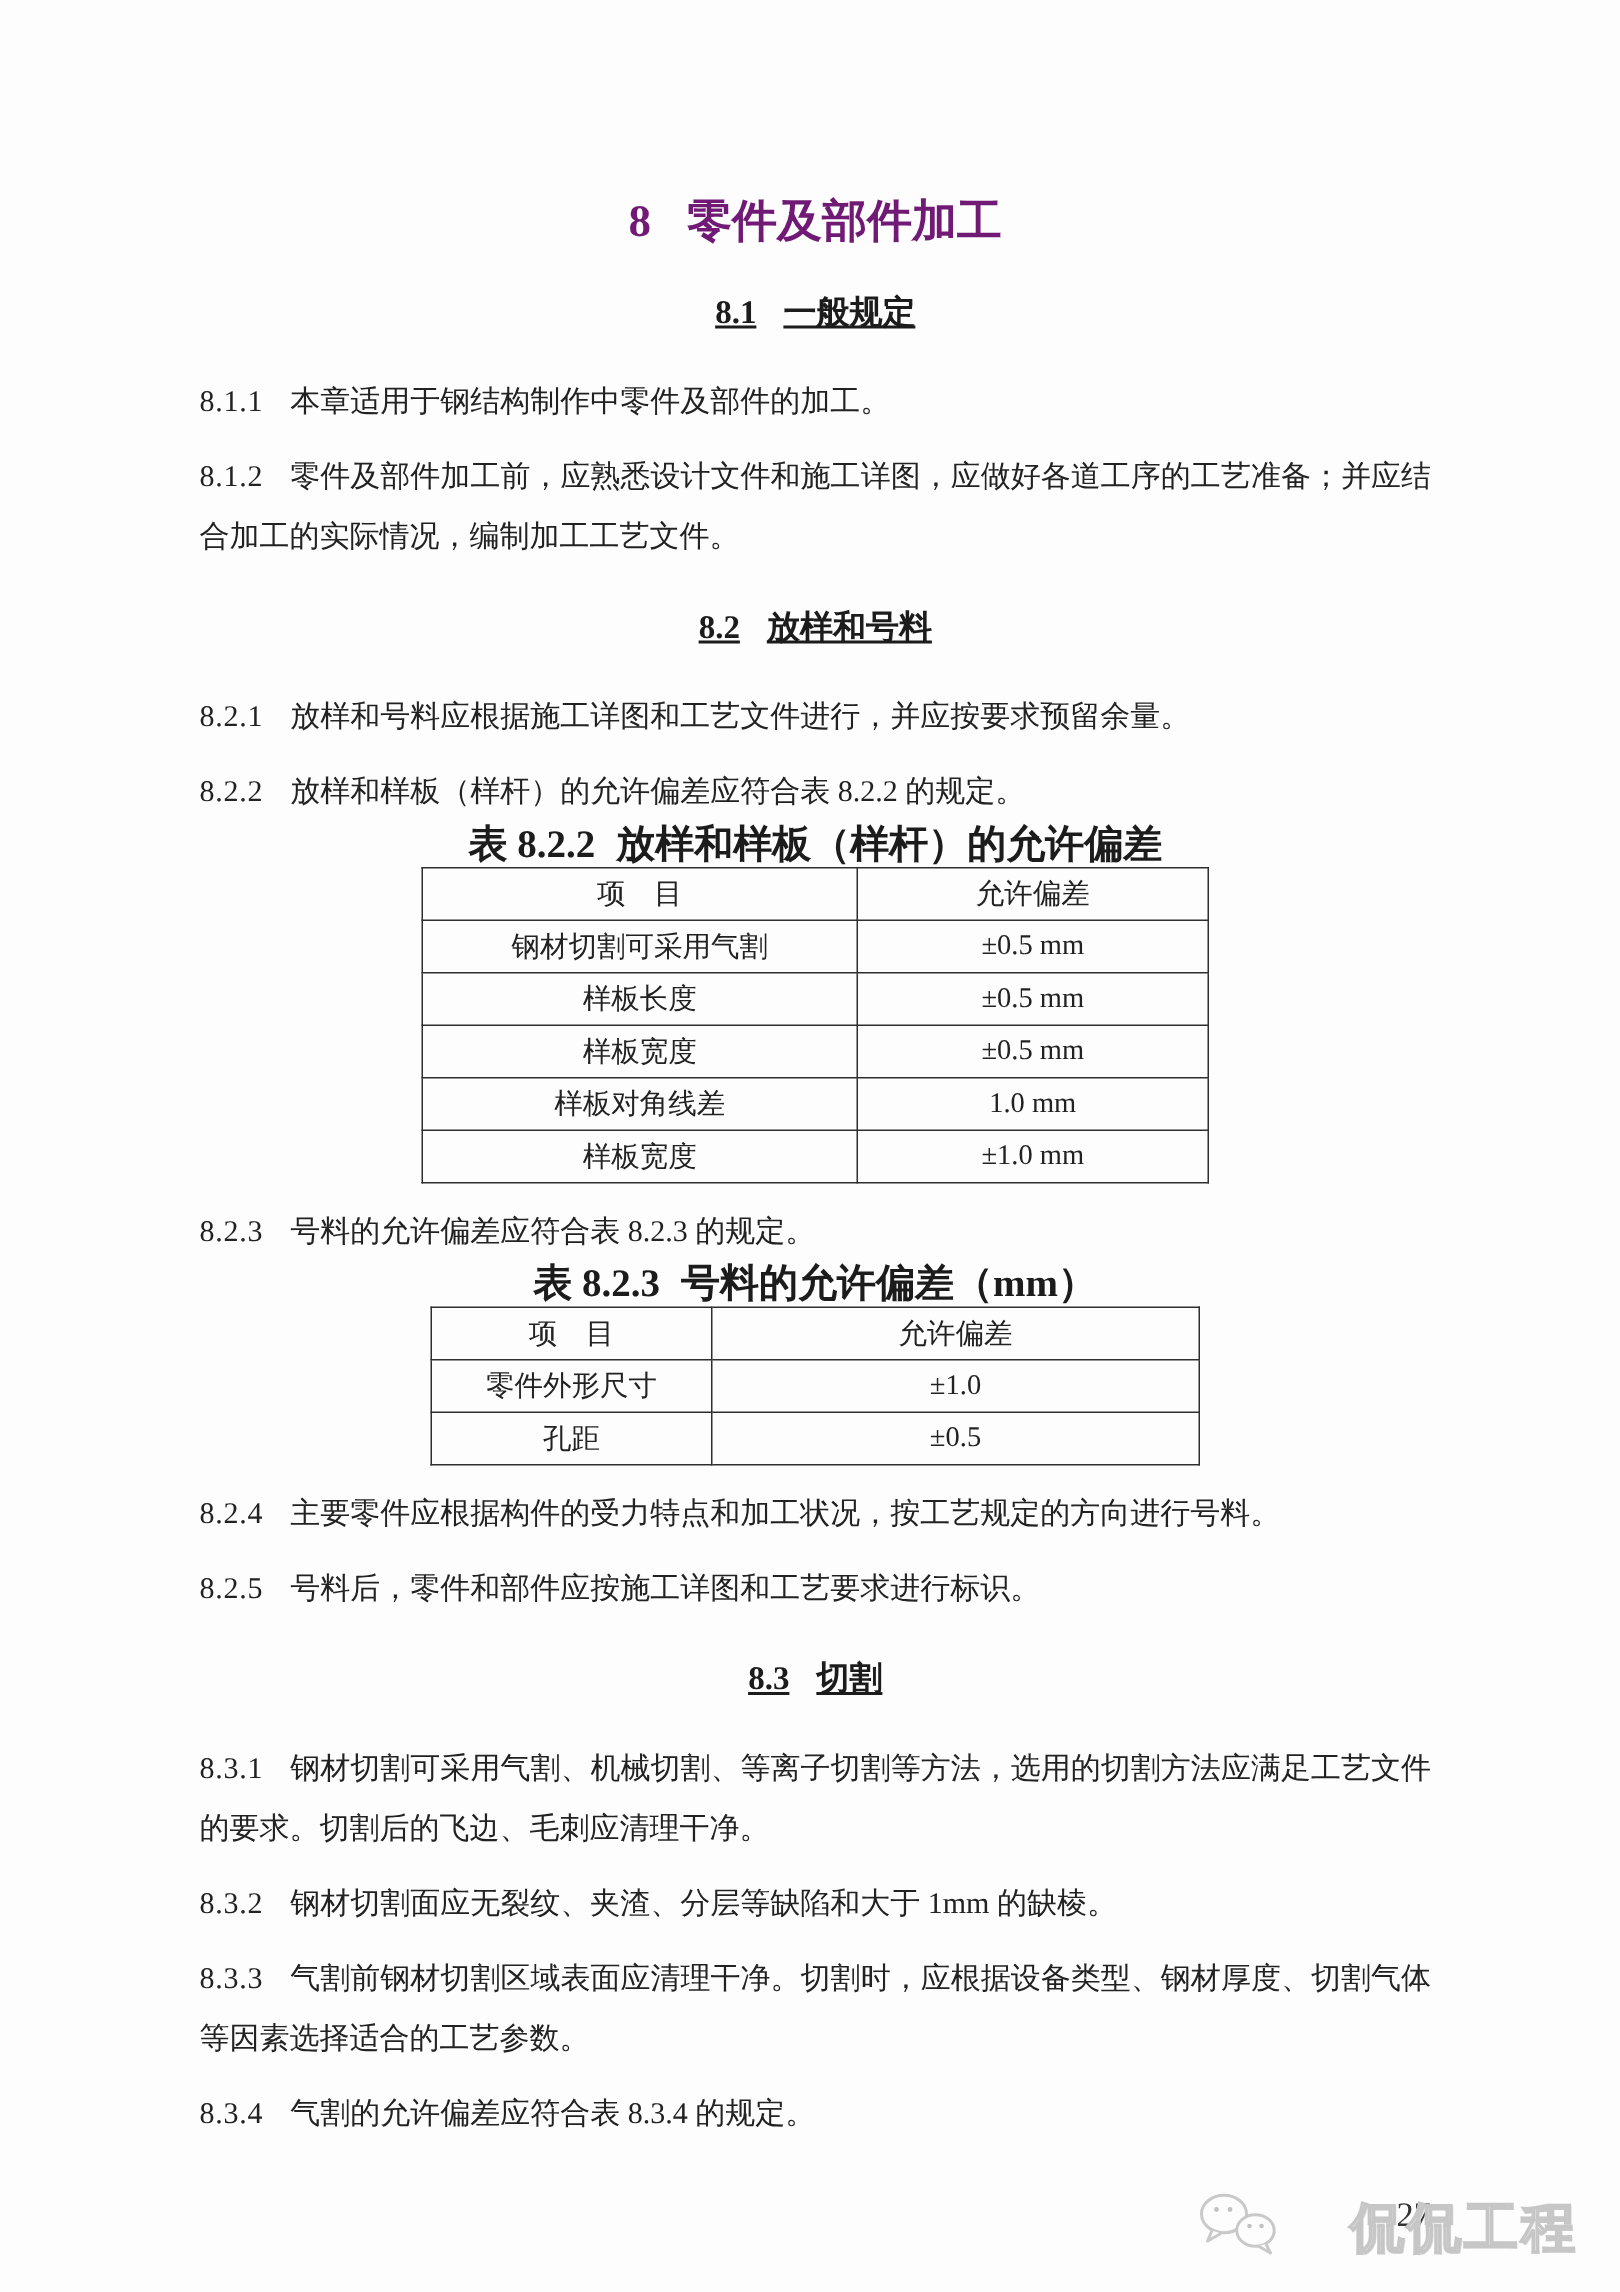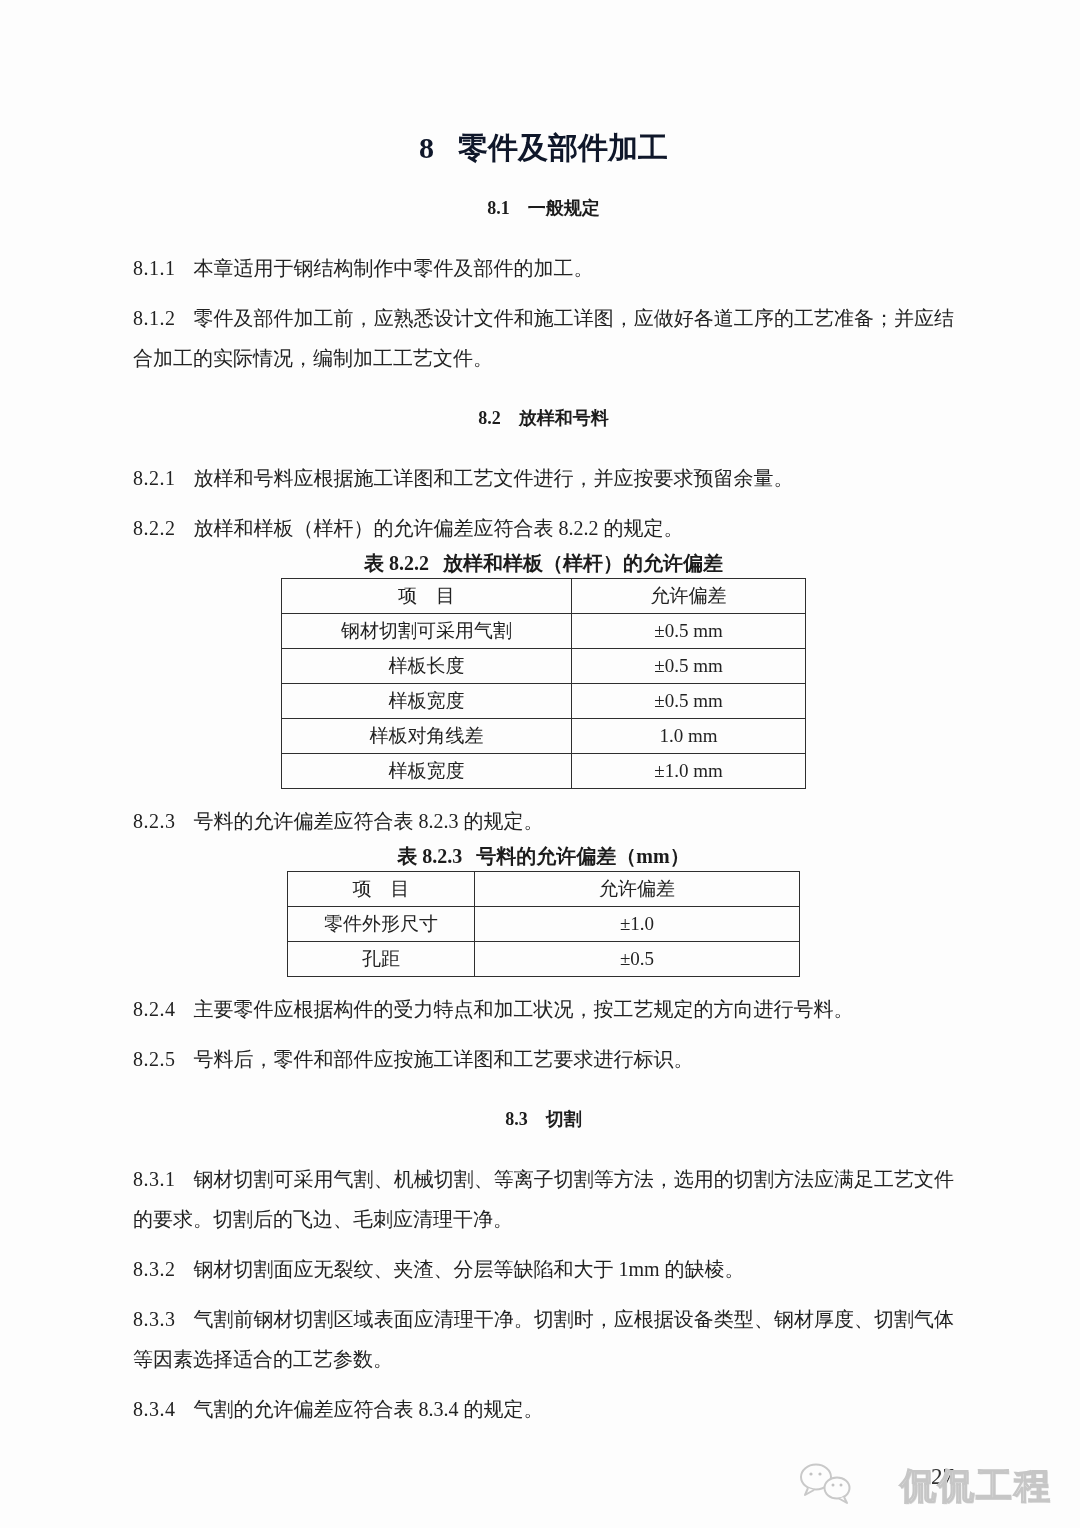--- a/index.html
+++ b/index.html
@@ -14,48 +14,49 @@
     font-family: "Liberation Serif", "DejaVu Serif", serif;
     color: #212121;
   }
   .content { padding: 128px 126px 0 133px; }
 
   .chapter-heading {
     text-align: center;
     font-size: 30px;
     line-height: 40px;
     font-weight: bold;
-    color: #0f172a;
+    color: #701a75;
   }
   .chapter-heading .ch-num { margin-right: 24px; }
 
   .sec-heading {
     text-align: center;
-    font-size: 18px;
+    font-size: 22px;
     line-height: 32px;
     font-weight: bold;
     margin-top: 24px;
     color: #1c1c1c;
+    text-decoration: underline;
   }
   .sec-heading .sec-num { margin-right: 18px; }
 
   .clause {
     font-size: 20px;
     line-height: 40px;
     text-align: justify;
     margin-top: 10px;
     color: #222;
   }
   .clause.first { margin-top: 24px; }
   .clause.after-table { margin-top: 12px; }
   .clause .cl-num { margin-right: 18px; letter-spacing: 0.5px; }
 
   .tbl-caption {
     text-align: center;
-    font-size: 20px;
+    font-size: 26px;
     line-height: 30px;
     font-weight: bold;
     margin-top: 0;
     color: #1c1c1c;
   }
   .tbl-caption .cap-label { margin-right: 14px; }
 
   table.spec {
     border-collapse: collapse;
     margin: 0 auto;

